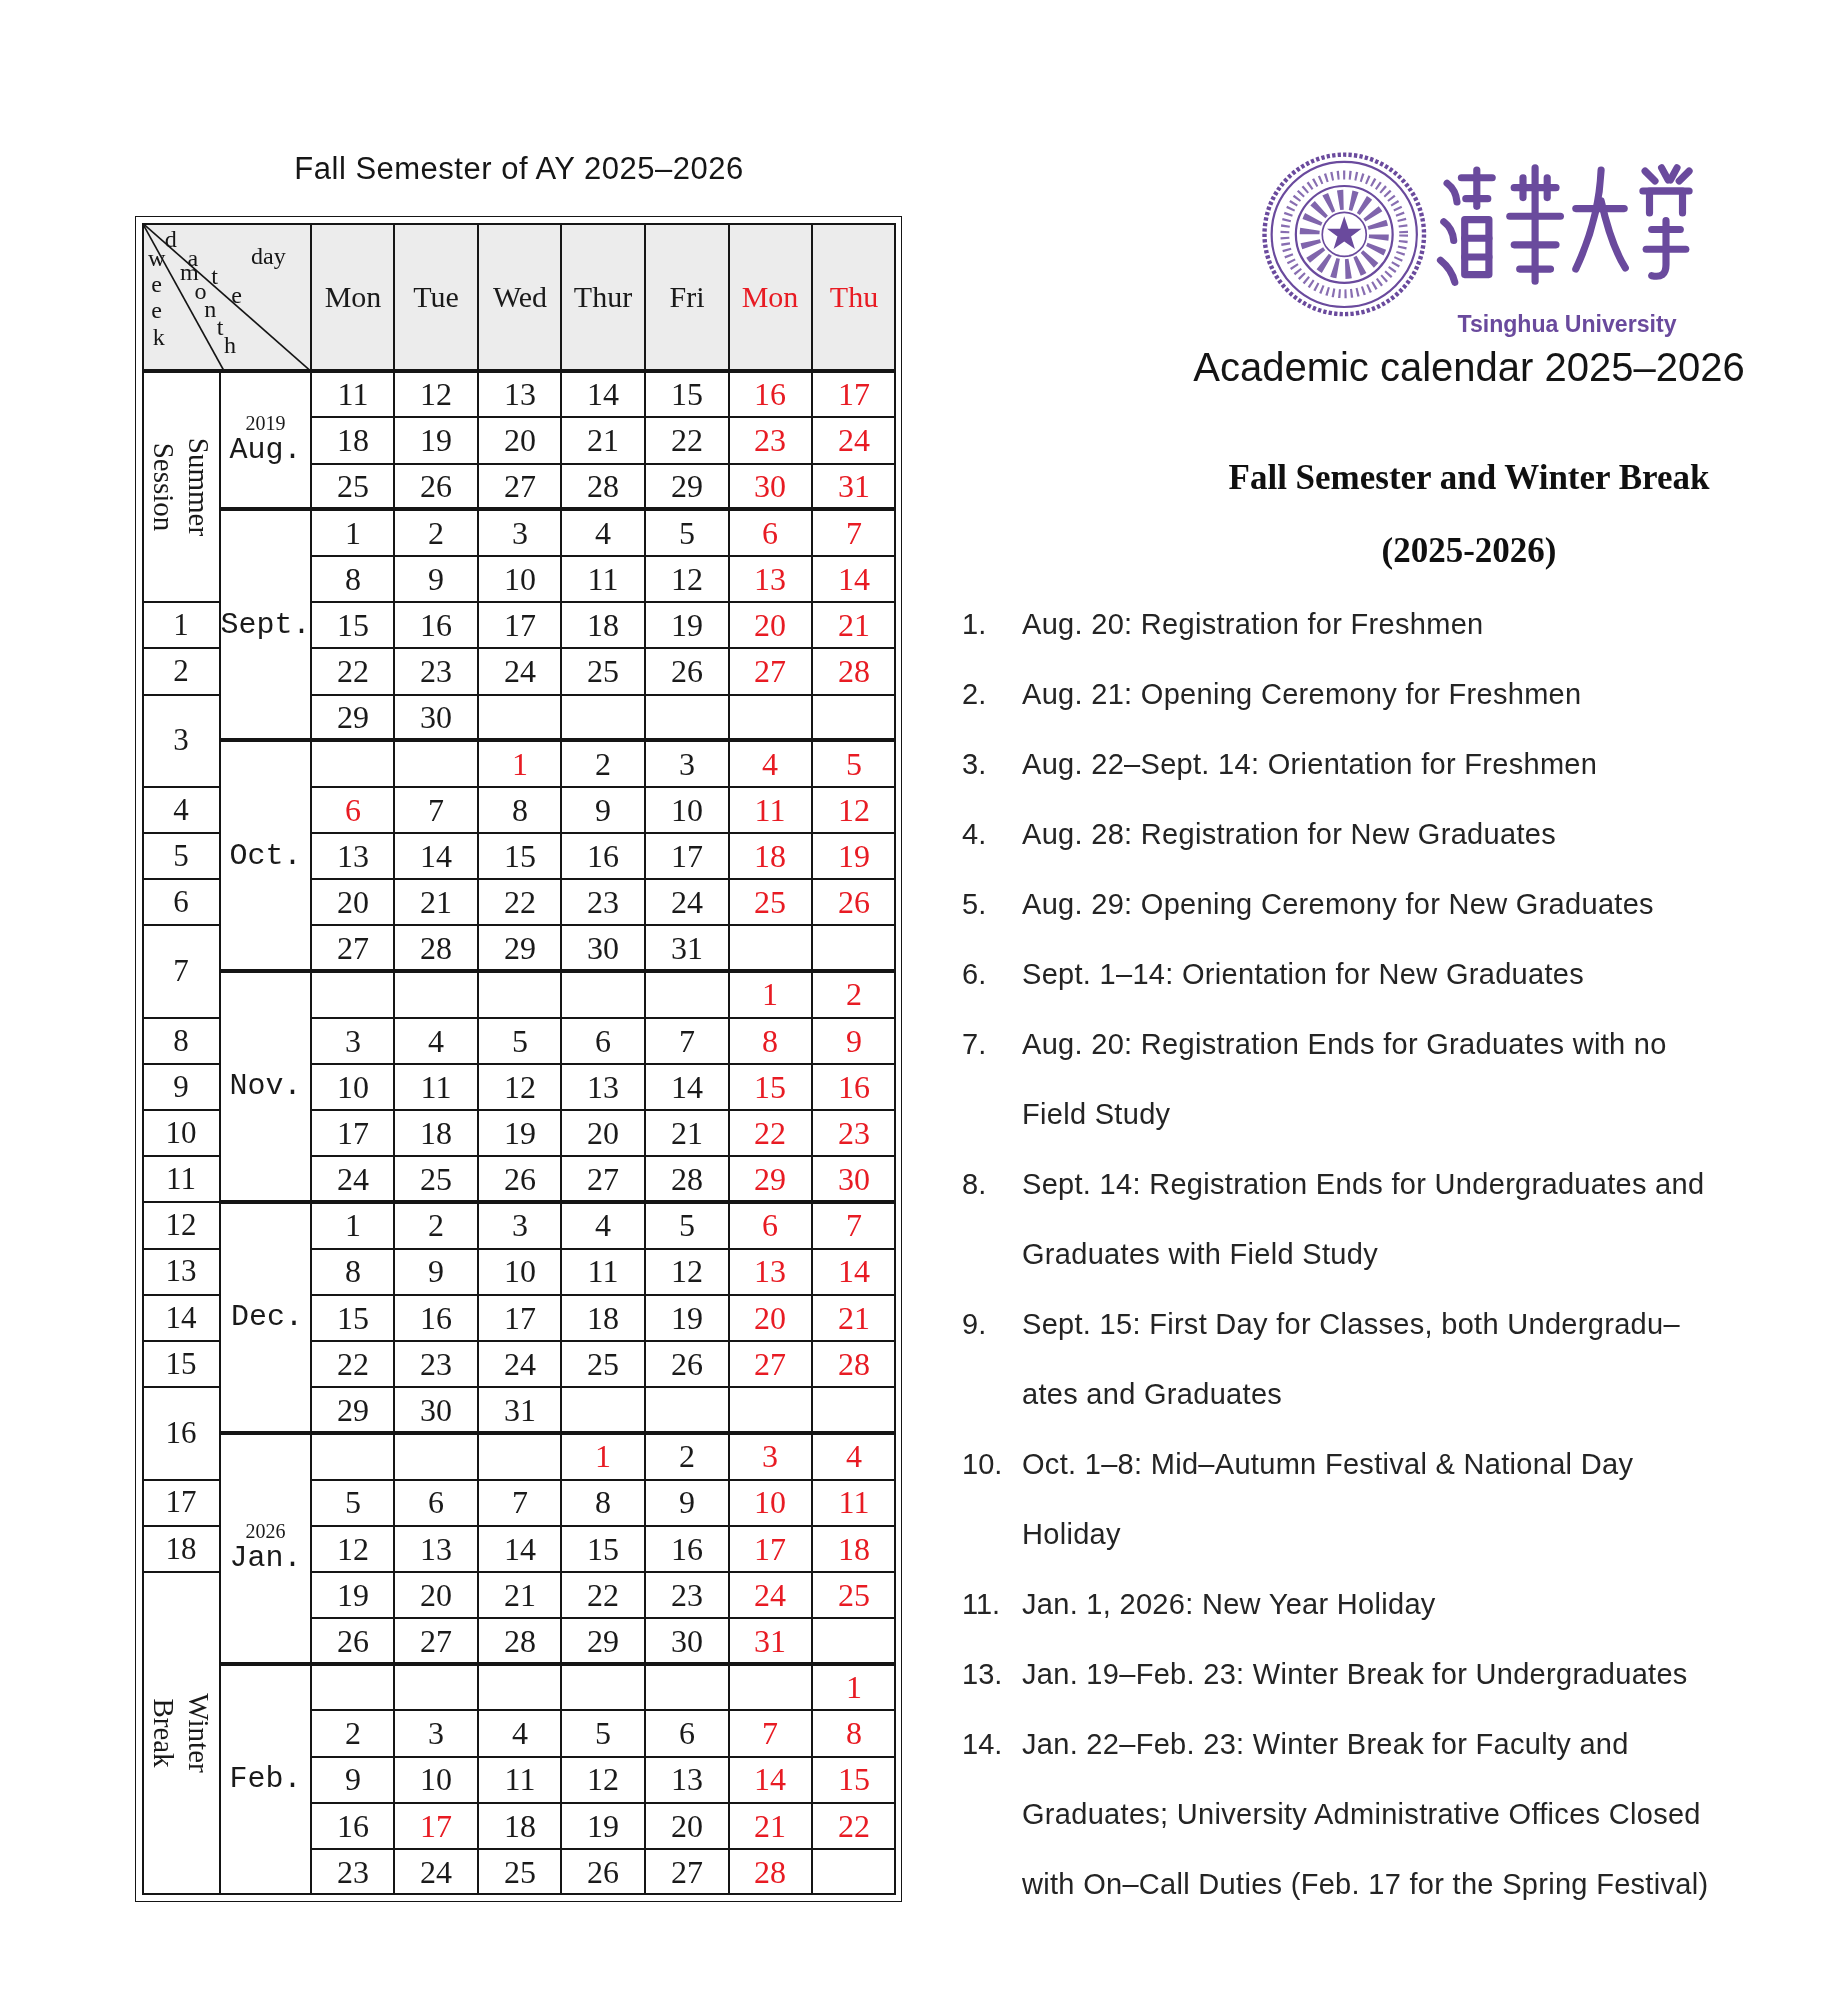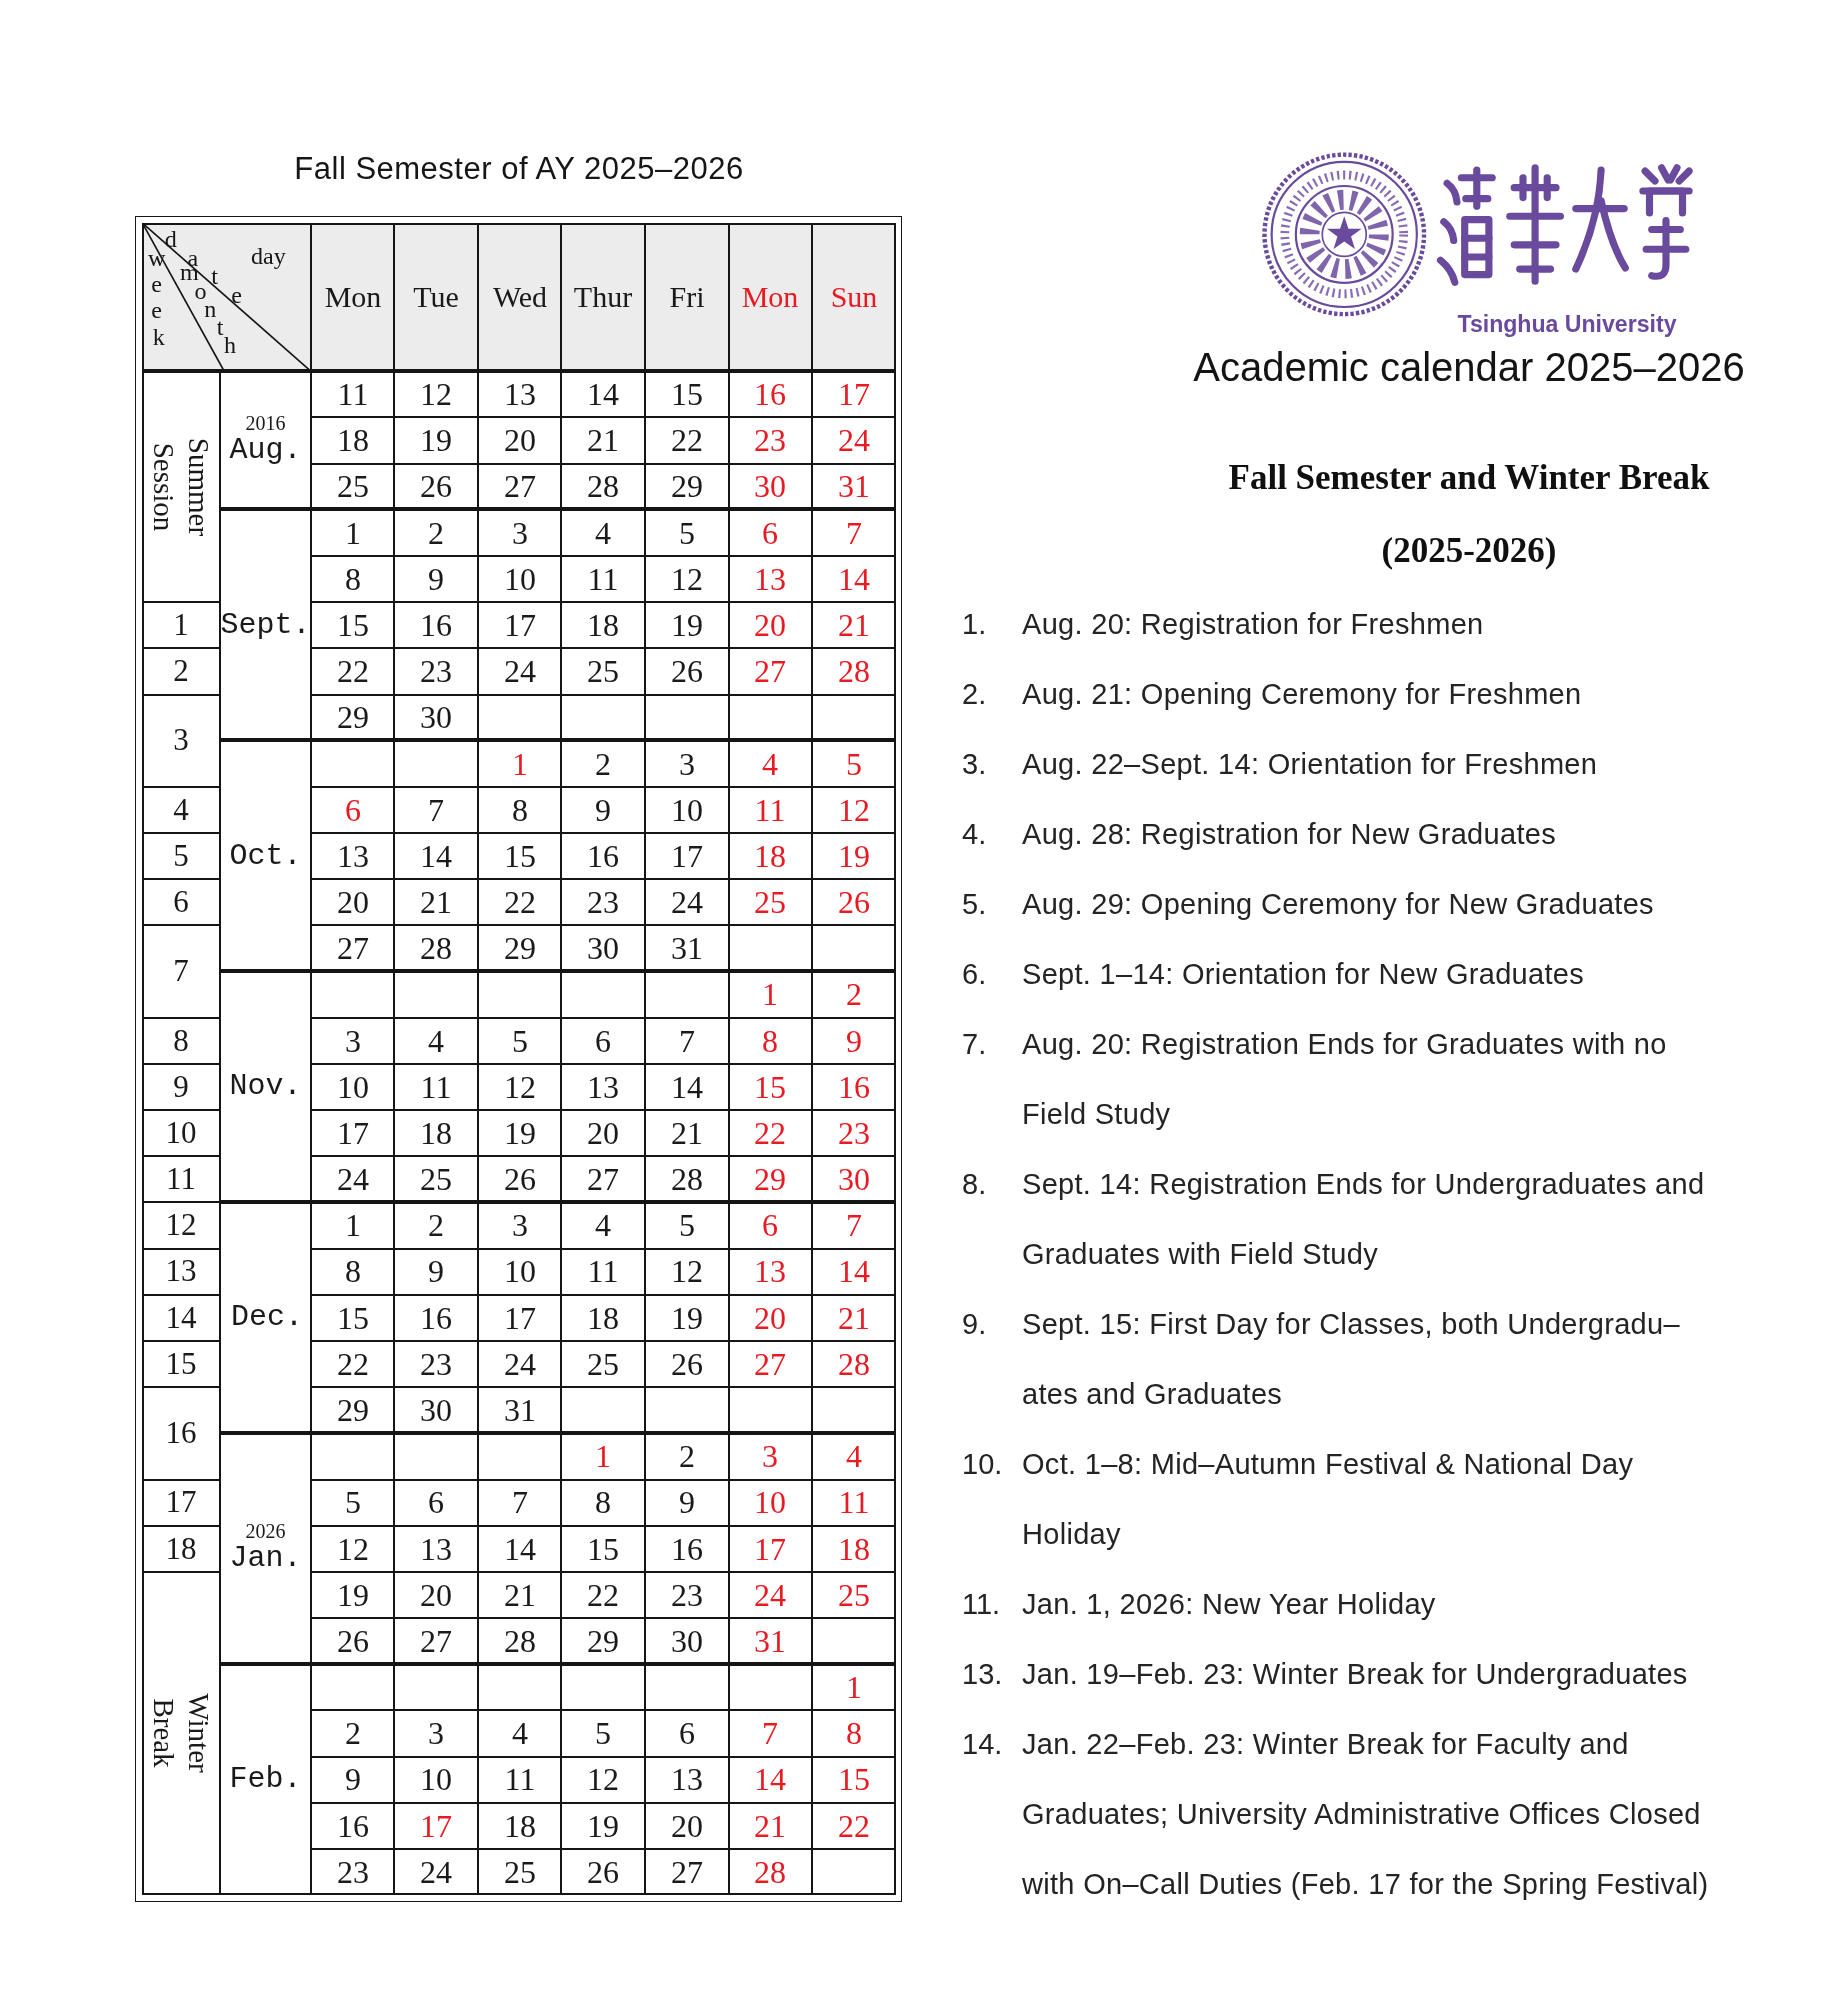--- a/index.html
+++ b/index.html
@@ -120,21 +120,21 @@
         <text class="corner-letter" x="26" y="126" text-anchor="middle">e</text>
         <text class="corner-letter" x="26" y="174" text-anchor="middle">e</text>
         <text class="corner-letter" x="30" y="222" text-anchor="middle">k</text>
       </svg></div>
     <div class="cell day-header" style="left: 311px; top: 223px; width: 84px; height: 148px;">Mon</div>
     <div class="cell day-header" style="left: 394px; top: 223px; width: 84px; height: 148px;">Tue</div>
     <div class="cell day-header" style="left: 478px; top: 223px; width: 84px; height: 148px;">Wed</div>
     <div class="cell day-header" style="left: 561px; top: 223px; width: 84px; height: 148px;">Thur</div>
     <div class="cell day-header" style="left: 645px; top: 223px; width: 84px; height: 148px;">Fri</div>
     <div class="cell day-header red" style="left: 728px; top: 223px; width: 84px; height: 148px;">Mon</div>
-    <div class="cell day-header red" style="left: 812px; top: 223px; width: 84px; height: 148px;">Sun</div>
+    <div class="cell day-header red" style="left: 812px; top: 223px; width: 84px; height: 148px;">Thu</div>
     <div class="vlabel" style="left: 181px; top: 487px; width: 218px; transform: translate(-50%, -50%) rotate(90deg);">Summer<br>Session</div>
     <div class="cell week-num" style="left: 142px; top: 602px; width: 78px; height: 46px;">1</div>
     <div class="cell week-num" style="left: 142px; top: 648px; width: 78px; height: 46px;">2</div>
     <div class="cell week-num" style="left: 142px; top: 694px; width: 78px; height: 92px;">3</div>
     <div class="cell week-num" style="left: 142px; top: 787px; width: 78px; height: 46px;">4</div>
     <div class="cell week-num" style="left: 142px; top: 833px; width: 78px; height: 46px;">5</div>
     <div class="cell week-num" style="left: 142px; top: 879px; width: 78px; height: 46px;">6</div>
     <div class="cell week-num" style="left: 142px; top: 925px; width: 78px; height: 92px;">7</div>
     <div class="cell week-num" style="left: 142px; top: 1018px; width: 78px; height: 46px;">8</div>
     <div class="cell week-num" style="left: 142px; top: 1064px; width: 78px; height: 46px;">9</div>
@@ -142,21 +142,21 @@
     <div class="cell week-num" style="left: 142px; top: 1156px; width: 78px; height: 46px;">11</div>
     <div class="cell week-num" style="left: 142px; top: 1202px; width: 78px; height: 46px;">12</div>
     <div class="cell week-num" style="left: 142px; top: 1248px; width: 78px; height: 46px;">13</div>
     <div class="cell week-num" style="left: 142px; top: 1295px; width: 78px; height: 46px;">14</div>
     <div class="cell week-num" style="left: 142px; top: 1341px; width: 78px; height: 46px;">15</div>
     <div class="cell week-num" style="left: 142px; top: 1387px; width: 78px; height: 92px;">16</div>
     <div class="cell week-num" style="left: 142px; top: 1479px; width: 78px; height: 46px;">17</div>
     <div class="cell week-num" style="left: 142px; top: 1526px; width: 78px; height: 46px;">18</div>
     <div class="vlabel" style="left: 181px; top: 1733px; width: 310px; transform: translate(-50%, -50%) rotate(90deg);">Winter<br>Break</div>
     <div class="cell month-cell" style="left: 220px; top: 371px; width: 91px; height: 139px;">
-      <div class="month-year">2016</div>
+      <div class="month-year">2019</div>
       <div class="month-label">Aug.</div>
     </div>
     <div class="cell month-cell" style="left: 220px; top: 510px; width: 91px; height: 231px; justify-content: center;">
       <div class="month-label">Sept.</div>
     </div>
     <div class="cell month-cell" style="left: 220px; top: 741px; width: 91px; height: 231px;">
       <div class="month-label">Oct.</div>
     </div>
     <div class="cell month-cell" style="left: 220px; top: 971px; width: 91px; height: 231px;">
       <div class="month-label">Nov.</div>

